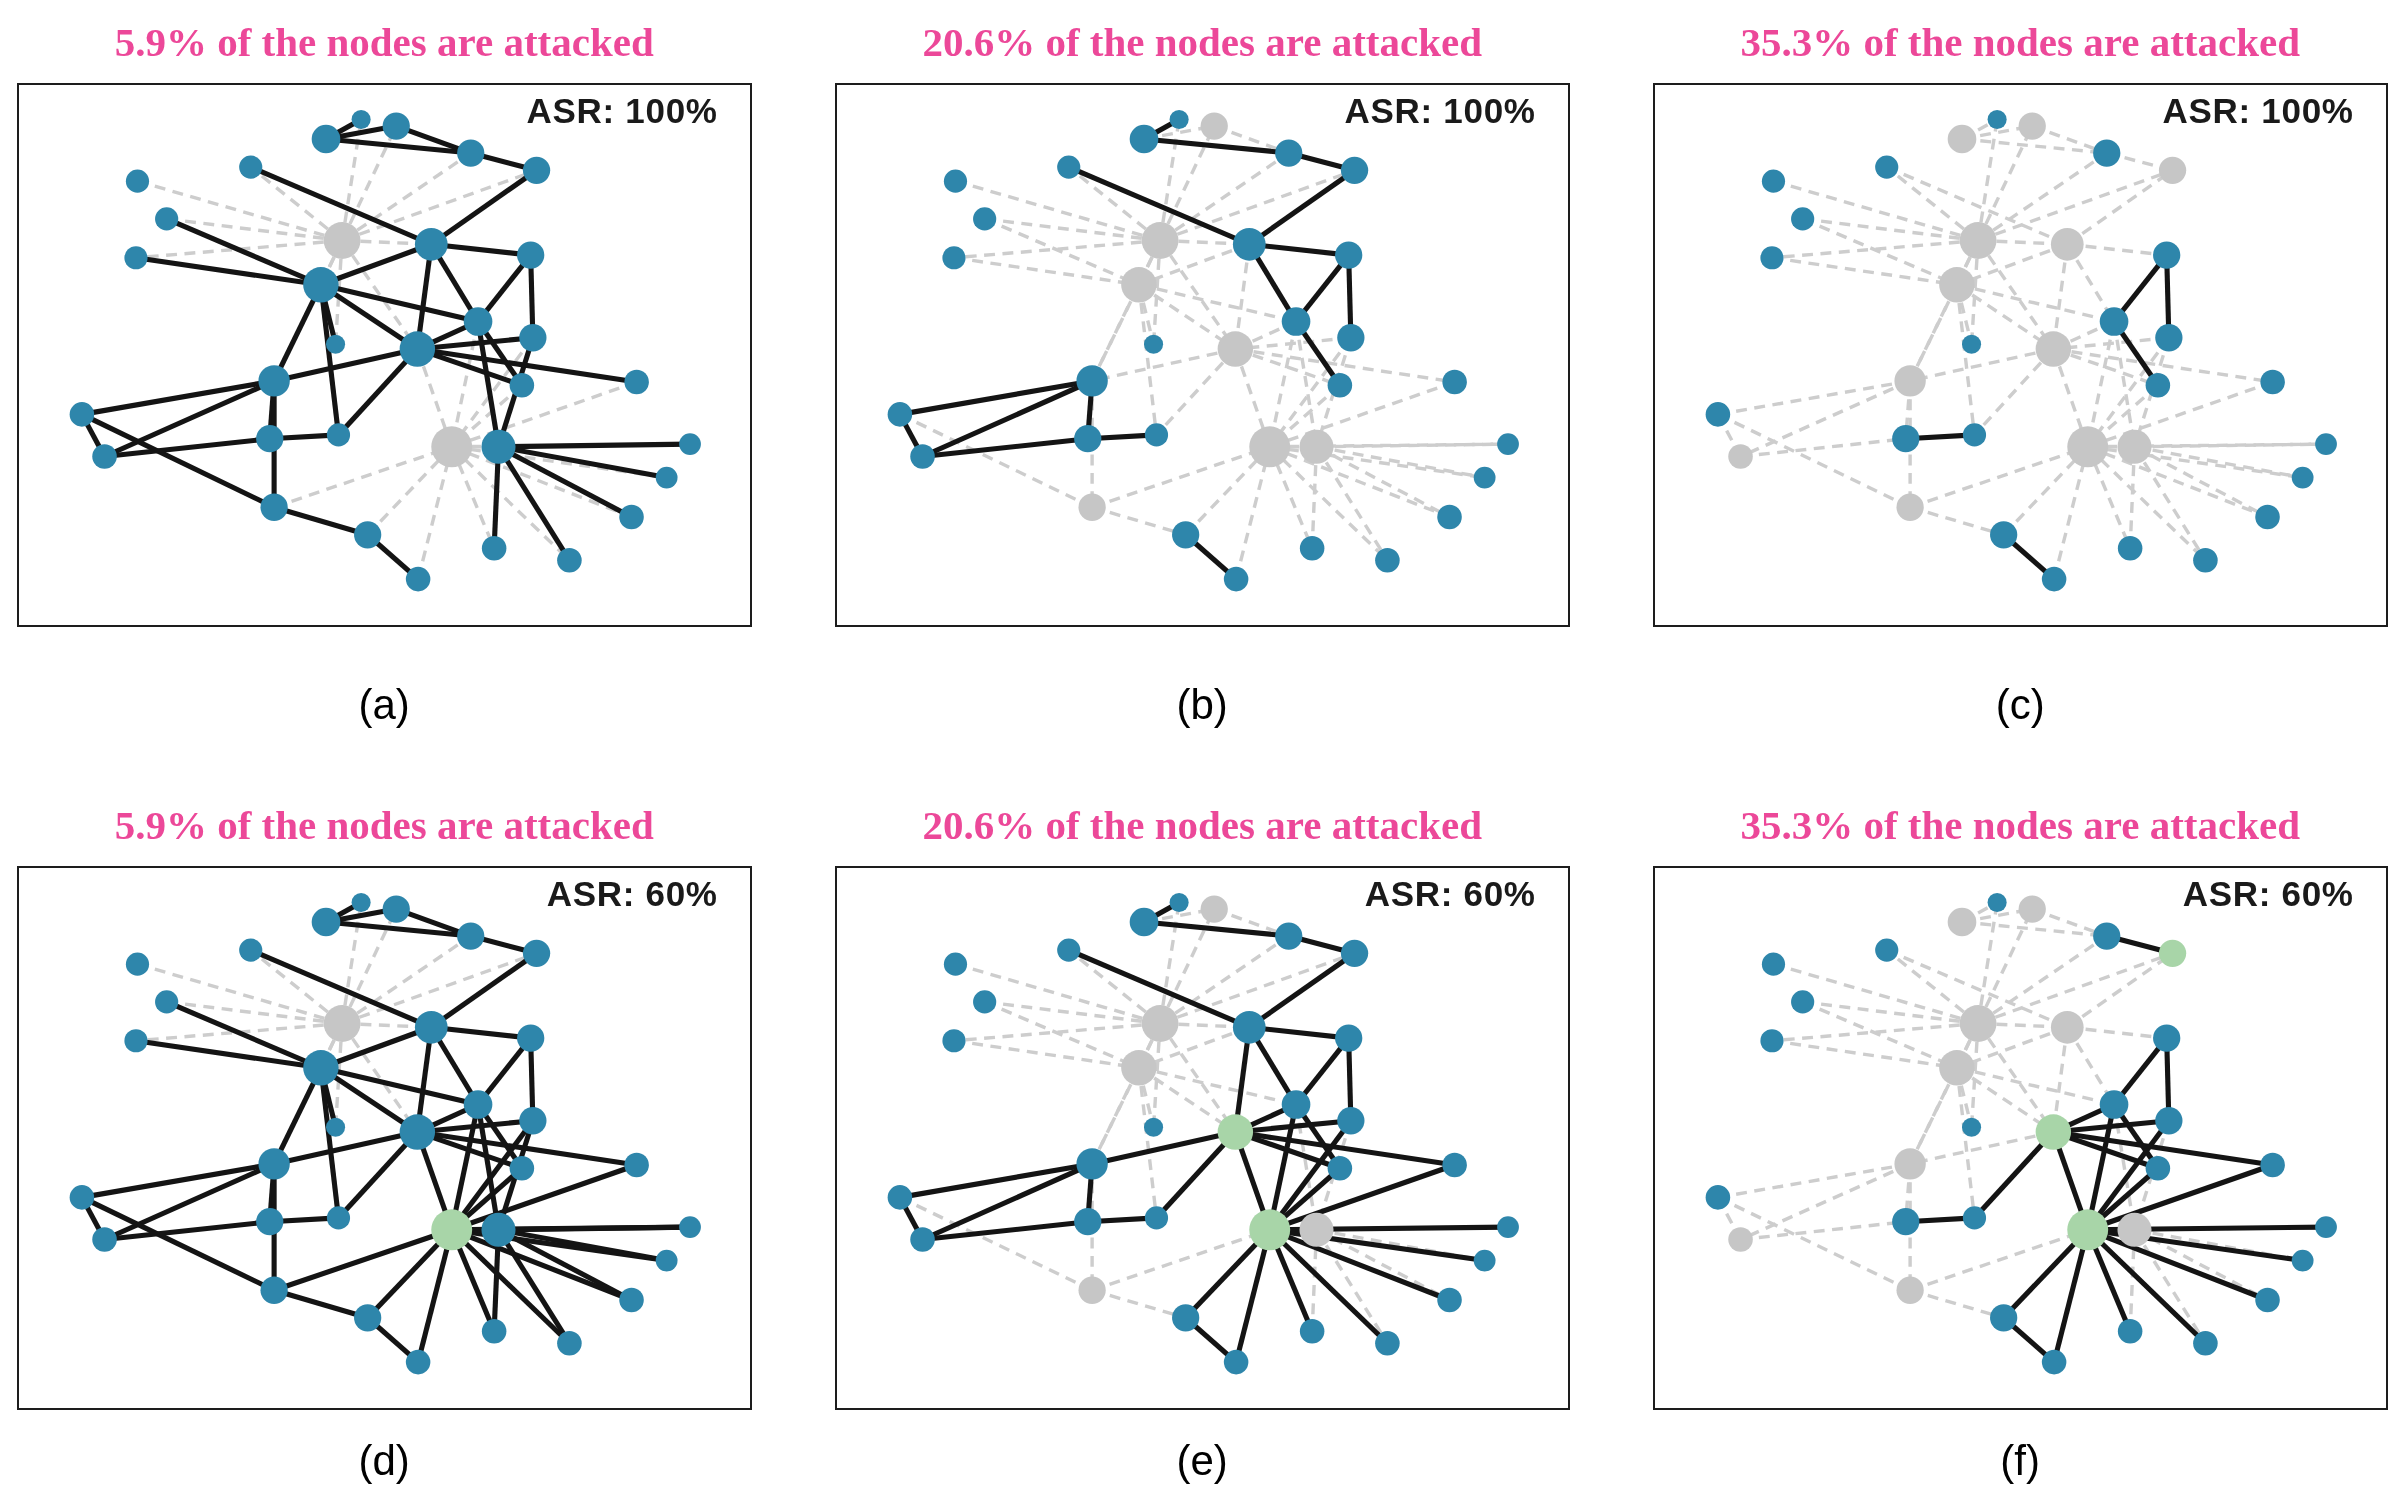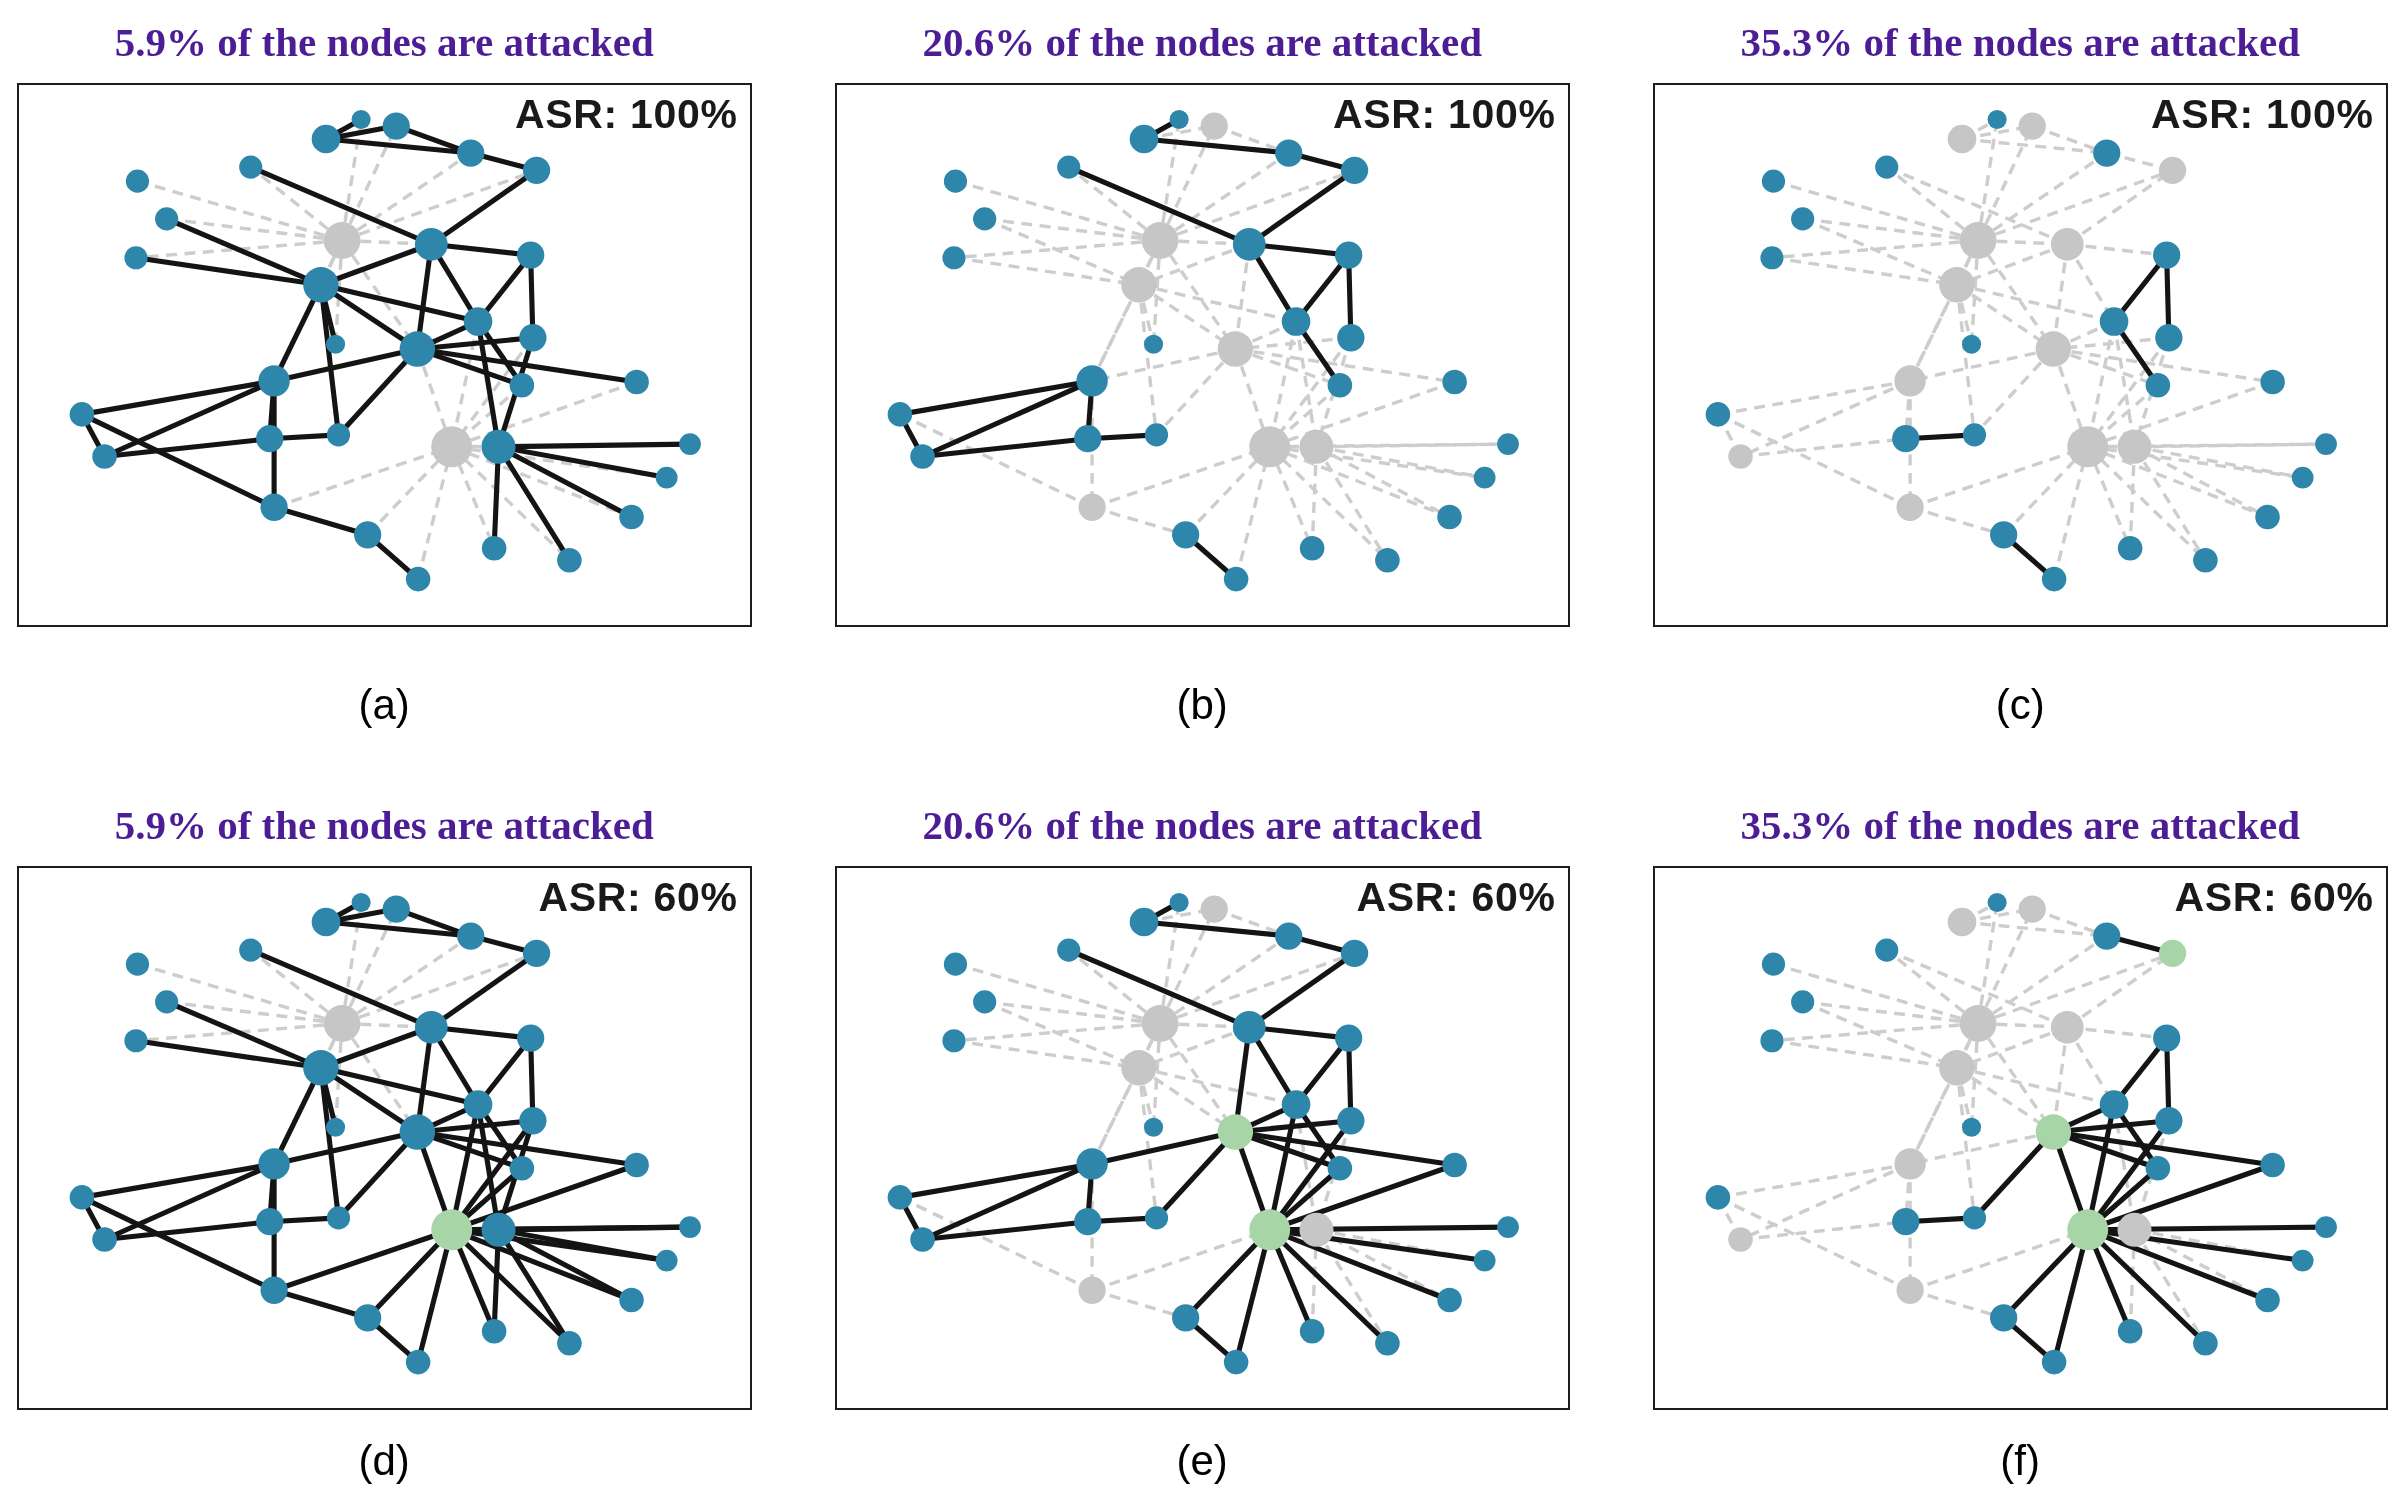--- a/index.html
+++ b/index.html
@@ -29,45 +29,45 @@
   }
   .fig-title {
     height: 83px;
     width: 100%;
     display: flex;
     align-items: center;
     justify-content: center;
     font-family: "Liberation Serif", serif;
     font-weight: bold;
     font-size: 41px;
-    color: #4c1d95;
+    color: #ec4899;
     white-space: nowrap;
   }
   .panel {
     position: relative;
     width: 731px;
     height: 540px;
     border: 2.7px solid #1d1d1d;
     box-sizing: content-box;
     background: #ffffff;
   }
   .panel svg {
     position: absolute;
     left: 0;
     top: 0;
     width: 731px;
     height: 540px;
   }
   .asr-label {
     position: absolute;
     top: 5.5px;
-    right: 12px;
+    right: 32px;
     font-family: "Liberation Sans", sans-serif;
     font-weight: bold;
-    font-size: 41px;
+    font-size: 35px;
     color: #1a1a1a;
     letter-spacing: 0.7px;
   }
   .fig-caption {
     width: 100%;
     display: flex;
     align-items: center;
     justify-content: center;
     font-family: "Liberation Sans", sans-serif;
     font-size: 42px;

